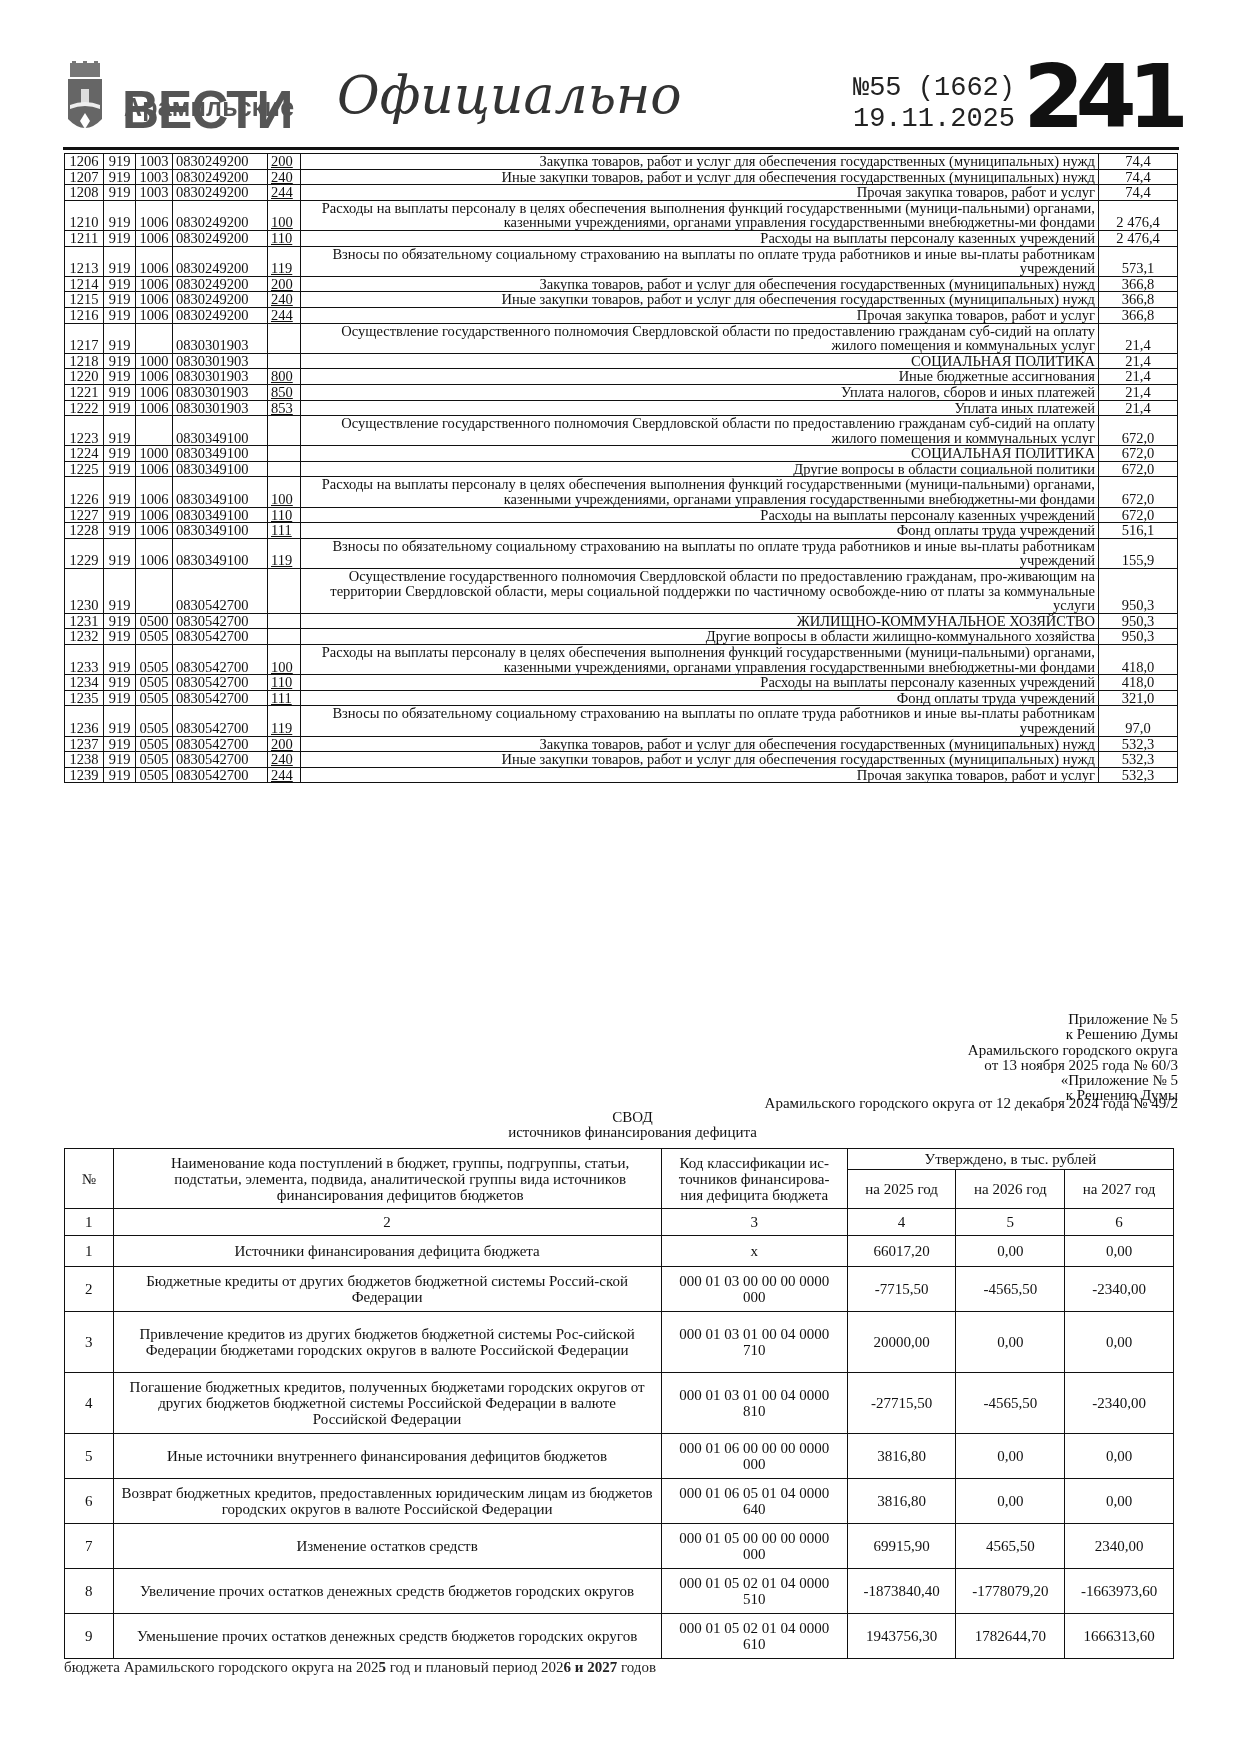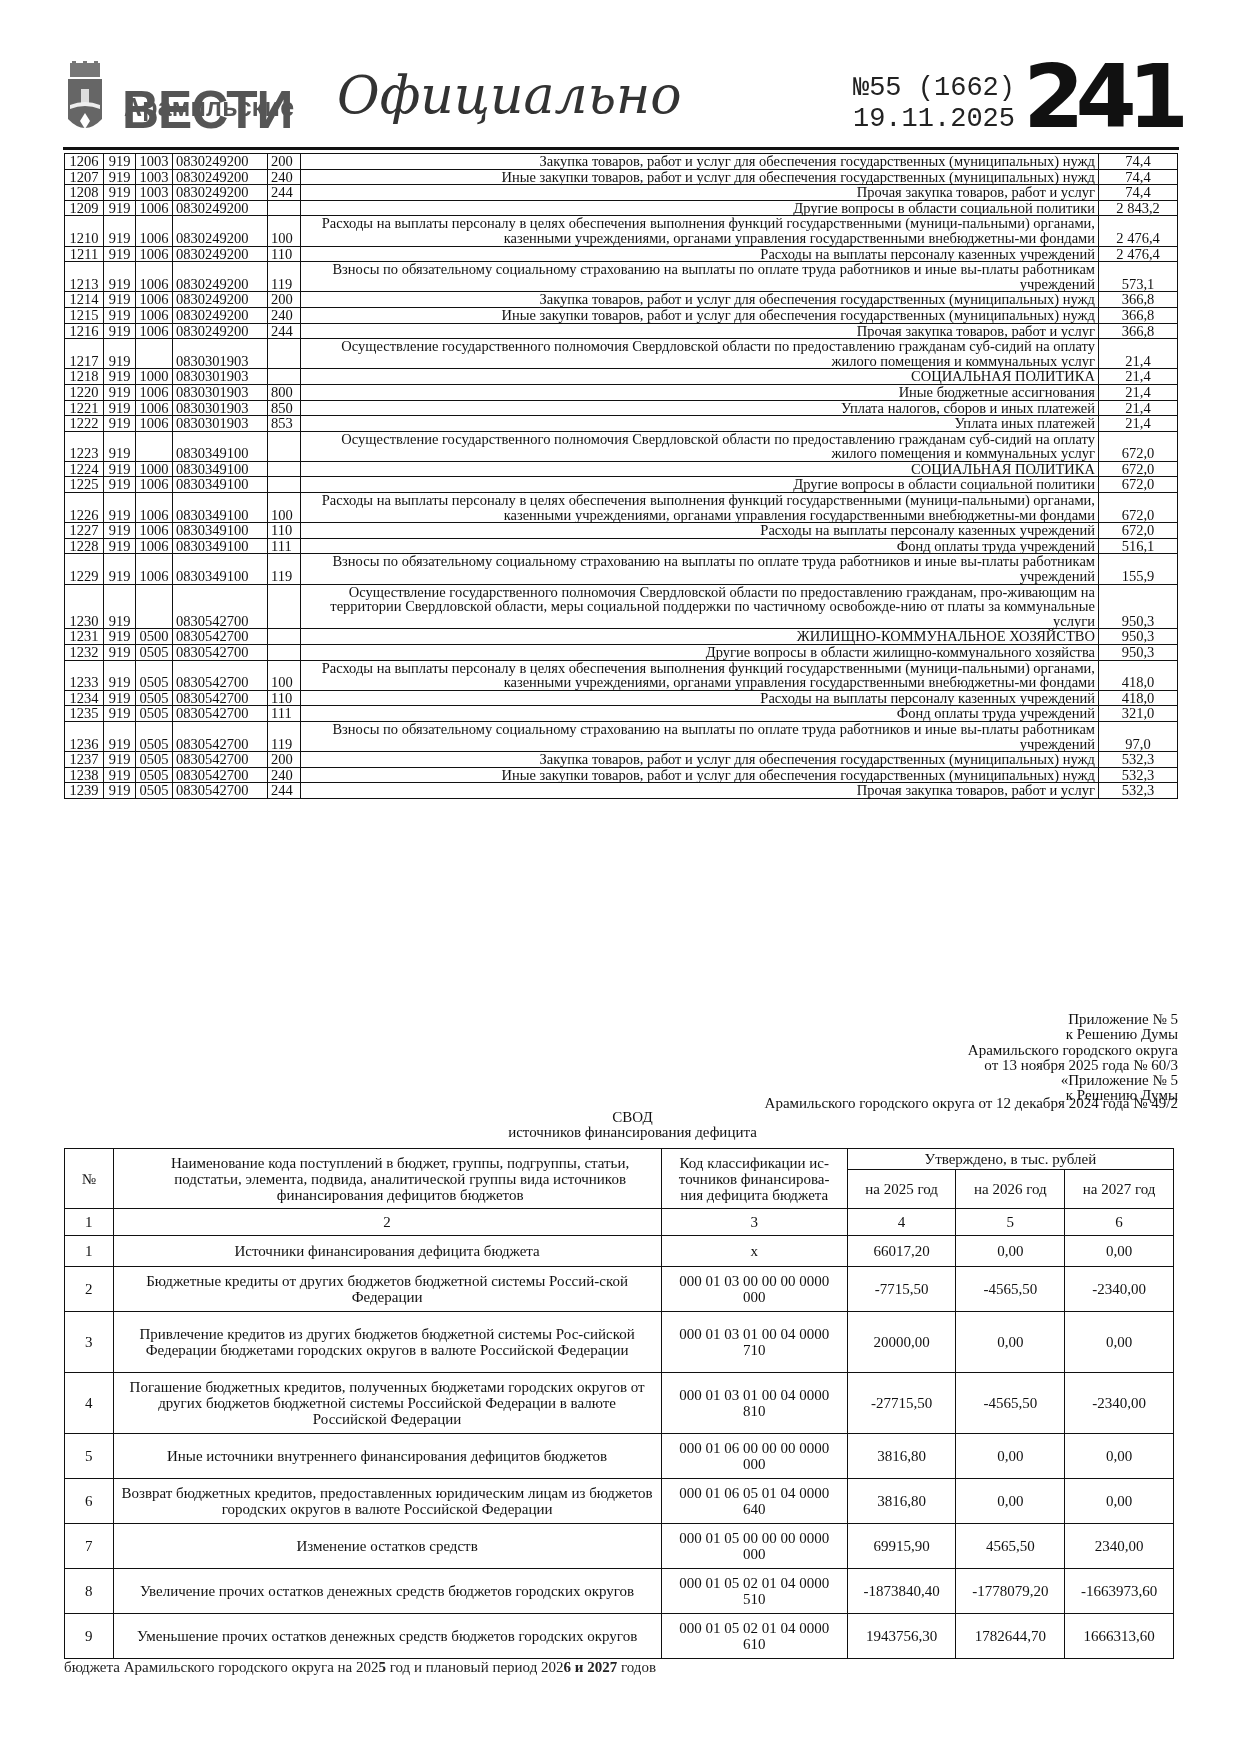--- a/index.html
+++ b/index.html
@@ -12,21 +12,21 @@
   .issue { position:absolute; right:165px; top:18px; text-align:right; font-family:Liberation Mono, monospace; font-size:27px; line-height:31px; color:#222; }
   .page-num { position:absolute; right:0px; top:-4px; font-family:"DejaVu Sans", sans-serif; font-weight:bold; font-size:88px; letter-spacing:-9px; color:#111; line-height:92px; }
   .rule { position:absolute; left:63px; top:147px; width:1116px; height:3px; background:#111; }
 
   table.budget { position:absolute; left:64px; top:153px; width:1114px; border-collapse:collapse; font-size:14.5px; line-height:14.6px; }
   table.budget td { border:1px solid #111; padding:0 3px; vertical-align:bottom; }
   table.budget td.c-num { width:32px; text-align:center;margin-left:33px; }
   table.budget td.c-grp { width:25px; text-align:center; }
   table.budget td.c-sec { width:30px; text-align:center; }
   table.budget td.c-tgt { width:88px; }
-  table.budget td.c-type { width:26px; }
+  table.budget td.c-type { width:26px;text-decoration:underline; }
   table.budget td.c-desc { text-align:right; }
   table.budget td.c-amt { width:72px; text-align:center; }
 
   .appendix { position:absolute; right:63px; top:975px; text-align:right; font-size:15px; line-height:15.3px;margin-top:37px; }
   .appendix-last { position:absolute; right:63px; top:1095px; font-size:15px; }
   .svod-title { position:absolute; left:0; width:1241px; top:1109px; text-align:center; font-size:15px; transform:translateX(12px); }
   .svod-sub { position:absolute; left:0; width:1241px; top:1124px; text-align:center; font-size:15px; transform:translateX(12px); }
 
   table.sources { position:absolute; left:64px; top:1148px; width:1110px; border-collapse:collapse; font-size:15px; line-height:16px; }
   table.sources td, table.sources th { border:1px solid #111; font-weight:normal; text-align:center; vertical-align:middle; padding:2px 6px; }
@@ -86,29 +86,20 @@
       <tr>
         <td class="c-num">1208</td>
         <td class="c-grp">919</td>
         <td class="c-sec">1003</td>
         <td class="c-tgt">0830249200</td>
         <td class="c-type">244</td>
         <td class="c-desc">Прочая закупка товаров, работ и услуг</td>
         <td class="c-amt">74,4</td>
       </tr>
       <tr>
-        <td class="c-num">1209</td>
-        <td class="c-grp">919</td>
-        <td class="c-sec">1006</td>
-        <td class="c-tgt">0830249200</td>
-        <td class="c-type"></td>
-        <td class="c-desc">Другие вопросы в области социальной политики</td>
-        <td class="c-amt">2 843,2</td>
-      </tr>
-      <tr>
         <td class="c-num">1210</td>
         <td class="c-grp">919</td>
         <td class="c-sec">1006</td>
         <td class="c-tgt">0830249200</td>
         <td class="c-type">100</td>
         <td class="c-desc">Расходы на выплаты персоналу в целях обеспечения выполнения функций государственными (муници-пальными) органами, казенными учреждениями, органами управления государственными внебюджетны-ми фондами</td>
         <td class="c-amt">2 476,4</td>
       </tr>
       <tr>
         <td class="c-num">1211</td>

